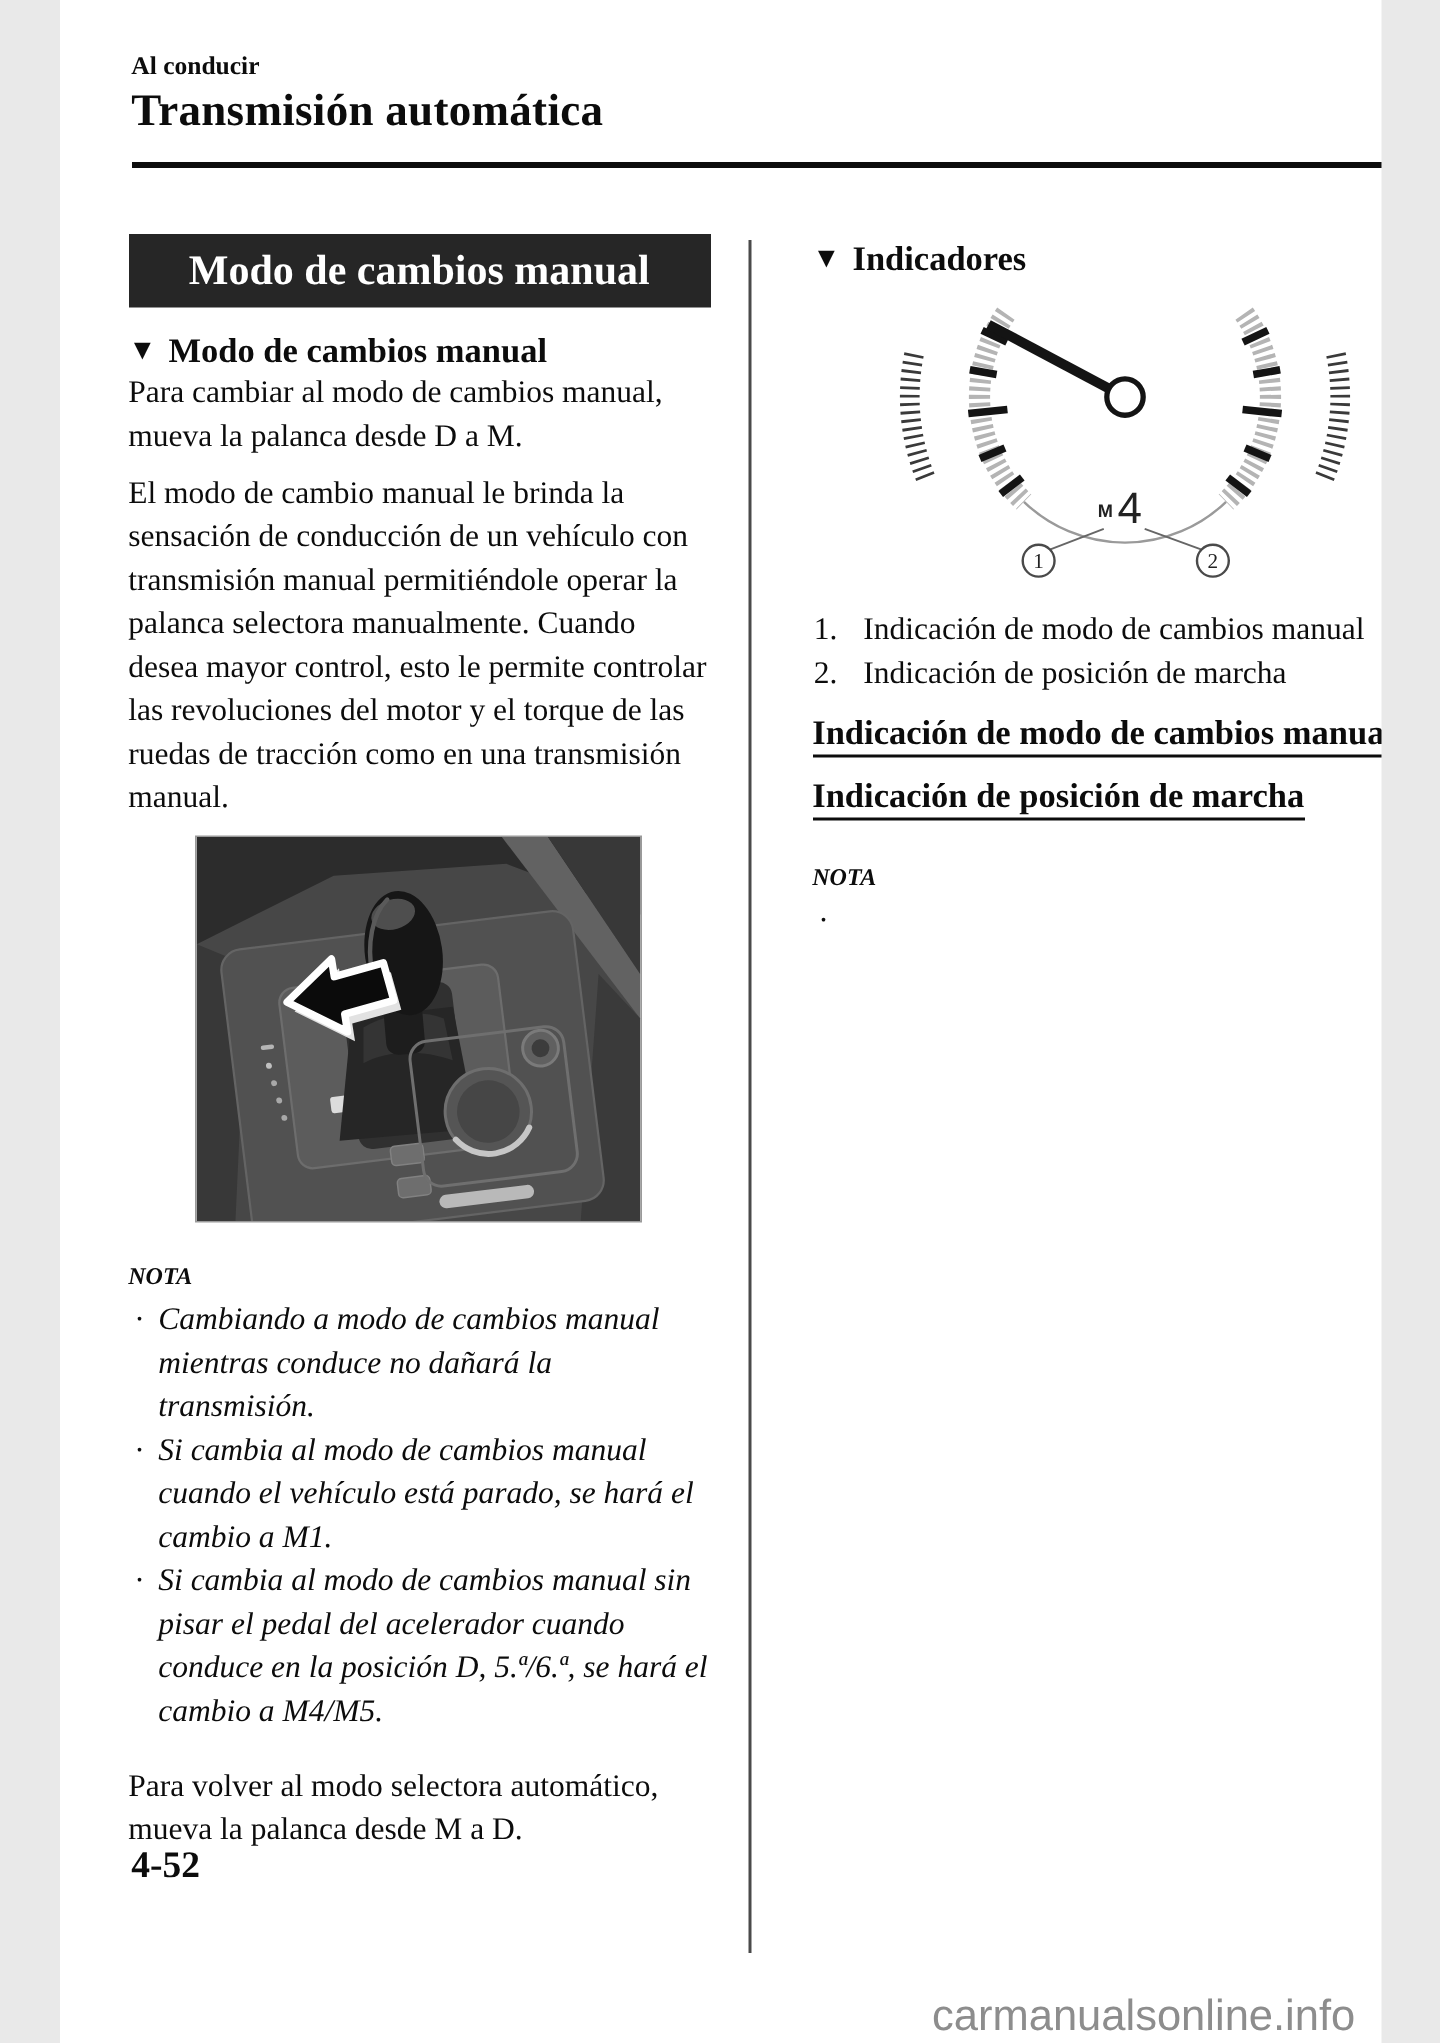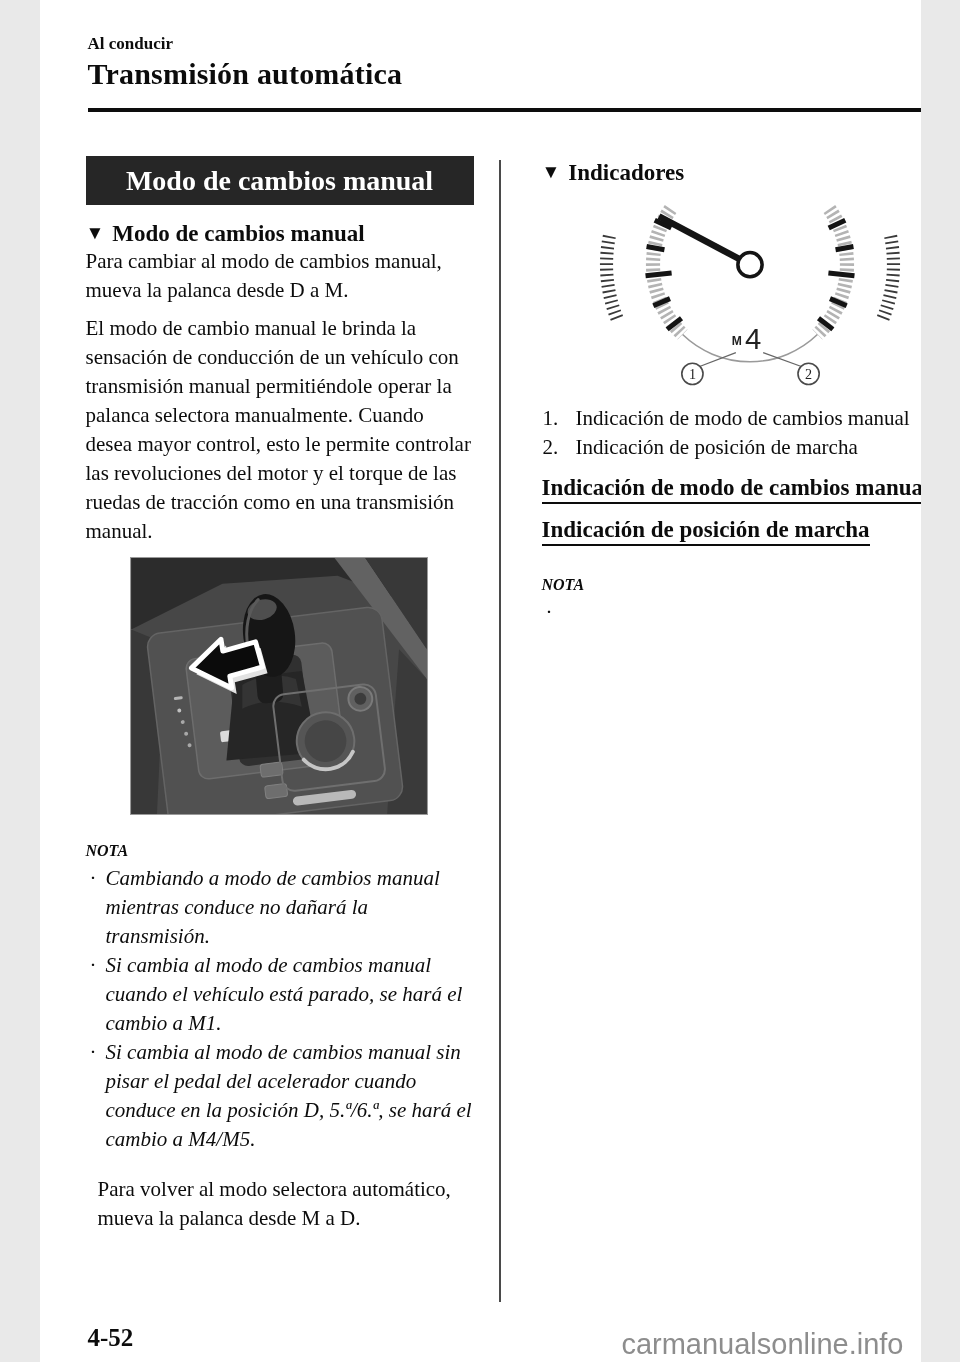--- a/index.html
+++ b/index.html
@@ -19,37 +19,37 @@
   .col-right { position:absolute; left:502px; top:156px; width:424px; }
   
   .banner {
     width:100%; height:49px; background:#262626; color:#fff;
     font-size:28px; font-weight:bold; text-align:center; line-height:49px;
   }
   .tri-heading { margin-top:16px; font-size:23px; font-weight:bold; }
   .tri-heading .tri { font-size:19px; margin-right:8px; position:relative; top:-2px; }
   .body-p { font-size:21px; line-height:29px; }
   .p-top9  { margin-top:9px; }
-  .p-top25 { margin-top:21px;margin-left:12px; }
+  .p-top25 { margin-top:21px; }
   .note-label { font-size:16px; font-weight:bold; font-style:italic; }
   .nl-l { margin-top:23px; }
   .nl-r { margin-top:30px; }
   .note-bullets { margin-top:4px; }
   .bullet { position:relative; padding-left:20px; font-style:italic; font-size:21px; line-height:29px; }
   .bullet .dot { position:absolute; left:4px; top:0; font-style:normal; }
   .num-list { margin-top:9px; }
   .num-item { position:relative; padding-left:34px; font-size:21px; line-height:29px; }
   .num-item .num { position:absolute; left:1px; top:0; }
   .sub-heading { margin-top:13px; font-size:23px; font-weight:bold; }
   .sub-heading span { display:inline-block; border-bottom:2.5px solid #0c0c0c; padding-bottom:1px; }
   
   .console-fig { margin:11px 0 0 44px; width:298px; height:258px; border:1px solid #9a9a9a; }
   .gauge-fig { margin:8px 0 0 36px; width:344px; height:197px; }
   
-  .page-number { position:absolute; left:48px; top:1324px; font-size:25px; font-weight:bold; }
+  .page-number { position:absolute; left:48px; top:1230px; font-size:25px; font-weight:bold; }
   .watermark { position:absolute; right:17px; top:1328px; font-family:"Liberation Sans", sans-serif;
                font-size:29px; color:#8d8d8d; }
 </style>
 </head>
 <body>
 
 <div class="page">
 
   <div class="hdr-section">Al conducir</div>
   <div class="hdr-title">Transmisión automática</div>

